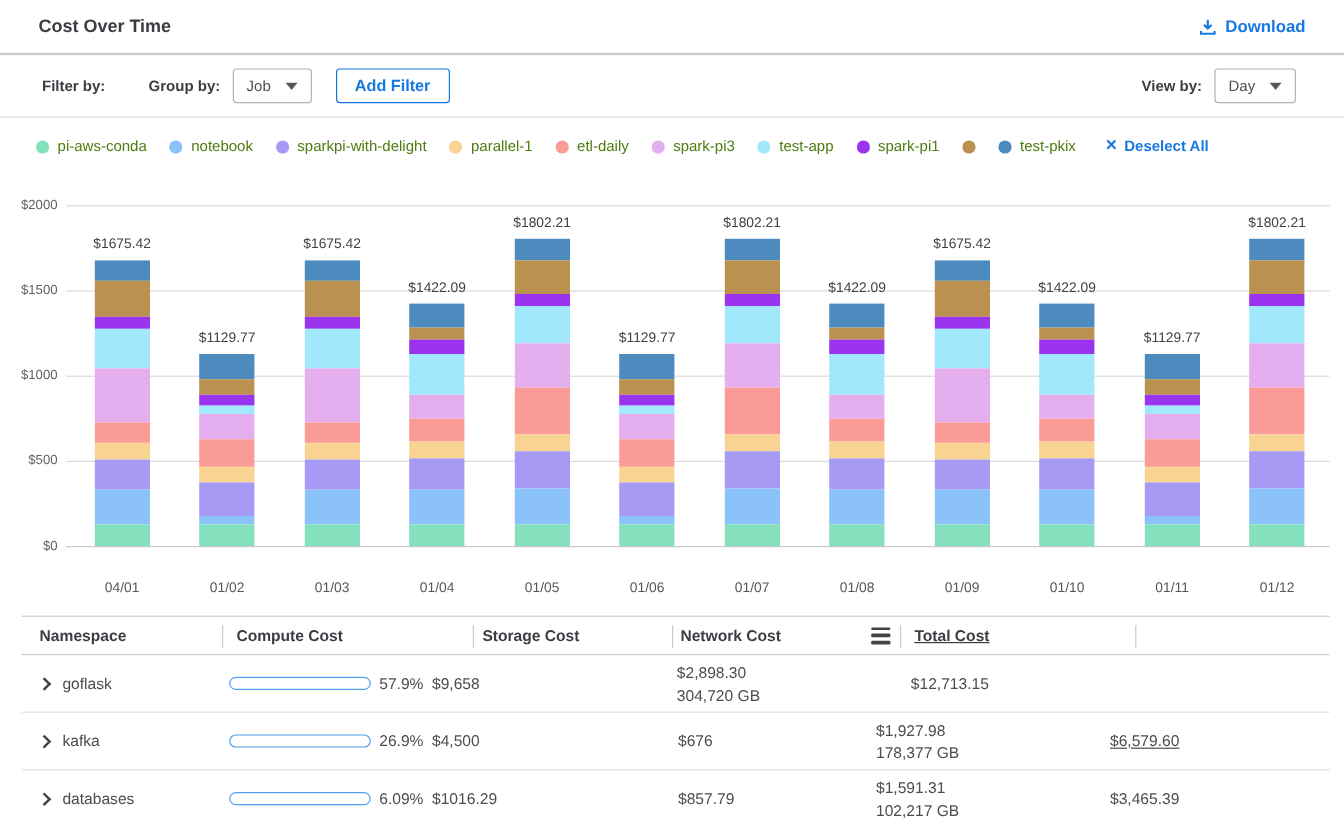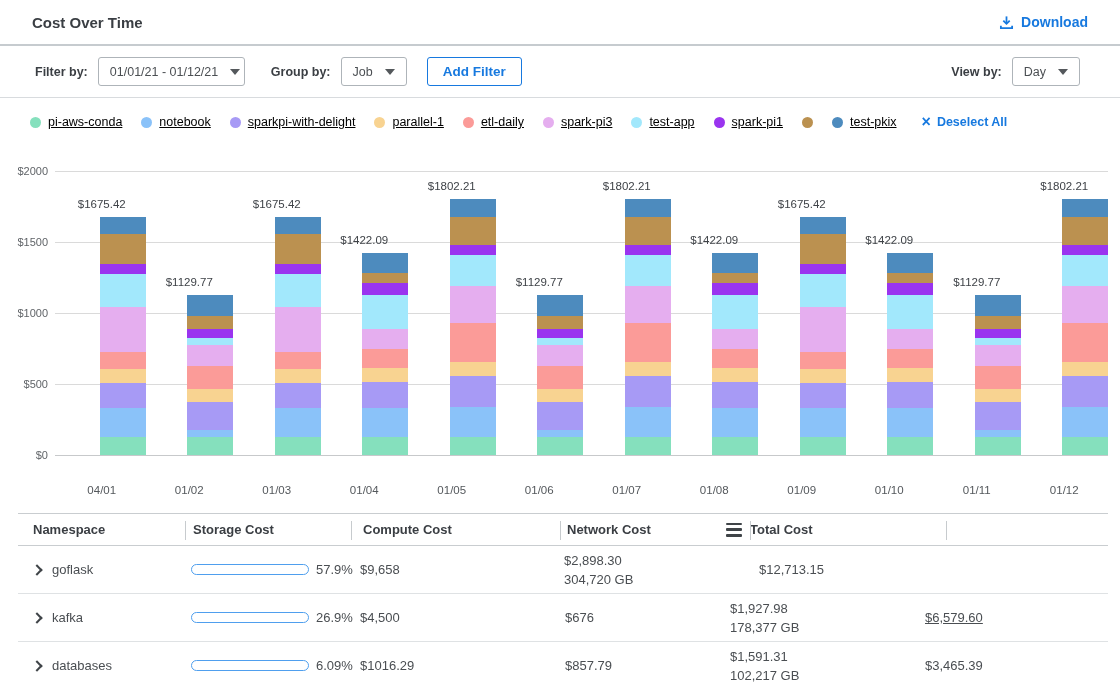--- a/index.html
+++ b/index.html
@@ -18,30 +18,30 @@
   .flabel { font-size:12.5px; font-weight:bold; color:#3a3e43; margin-right:10px; white-space:nowrap; }
   .select { display:flex; align-items:center; gap:12px; border:1px solid #aeb4b9; border-radius:3px; height:29px; padding:0 11px; font-size:12.5px; color:#4b4f53; background:#fff; cursor:pointer; white-space:nowrap; }
   .caret { width:0; height:0; border-left:5px solid transparent; border-right:5px solid transparent; border-top:6px solid #54585c; }
   .group-gap { margin-left:26px; }
   .add-filter { margin-left:20px; border:1px solid #1779df; color:#1779df; background:#fff; font-weight:bold; font-size:13.5px; border-radius:3px; padding:6px 15px; cursor:pointer; font-family:inherit; }
   .spacer { flex:1; }
   
   .legend-row { height:48px; display:flex; align-items:center; padding:0 30px; gap:19px; }
   .legend-item { display:flex; align-items:center; gap:7px; cursor:pointer; }
   .dot { width:11px; height:11px; border-radius:50%; flex:none; }
-  .legend-label { font-size:12.5px; color:#000000;text-decoration:underline; }
+  .legend-label { font-size:12.5px; color:#4d7c0f; }
   .deselect { display:flex; align-items:center; gap:6px; color:#1779df; font-weight:bold; font-size:12.5px; margin-left:6px; cursor:pointer; }
   .deselect .x { font-size:16px; line-height:1; font-weight:bold; }
   
   .chart { position:relative; height:347px; }
   .gridline { position:absolute; left:55px; width:1053px; height:1px; background:#dadada; }
   .gridline.base { background:#c7c9cb; }
   .ytick { position:absolute; left:0; width:48px; text-align:right; font-size:11px; color:#606468; }
   .cols { position:absolute; left:58px; top:25px; width:1050px; height:284px; display:flex; }
-  .chart-col { position:relative; flex:1; display:flex; align-items:flex-end; justify-content:flex-end; }
+  .chart-col { position:relative; flex:1; display:flex; align-items:flex-end; justify-content:center; }
   .bar-stack { display:flex; flex-direction:column-reverse; width:46px; cursor:pointer; }
   .seg { width:100%; }
   .bar-total { position:absolute; left:-20px; right:-20px; text-align:center; font-size:11.5px; color:#3e4247; }
   .xlabels { position:absolute; left:58px; top:338px; width:1050px; display:flex; }
   .xtick { flex:1; text-align:center; font-size:11.5px; color:#54585c; }
   
   .table { position:absolute; left:18px; top:513px; width:1090px; }
   .thead { display:flex; border-top:1px solid #c9cdd0; border-bottom:1px solid #c9cdd0; height:33px; align-items:center; }
   .th { position:relative; font-size:13px; font-weight:bold; color:#3a3e43; height:100%; display:flex; align-items:center; }
   .th + .th::before, .th.endline::after { content:""; position:absolute; left:0; top:7px; height:19px; width:1px; background:#c7cbce; }
@@ -68,24 +68,20 @@
         <path d="M4.6 6 L 8 9.4 L 11.4 6"></path>
         <path d="M2 11.5 V 14 H 14 V 11.5"></path>
       </svg>
     </span>
     <span>Download</span>
   </div>
 </div>
 
 <div class="filter-row">
   <span class="flabel">Filter by:</span>
-  <div class="select" style="width:147px; justify-content:space-between;">
-    <span>01/01/21 - 01/12/21</span>
-    <span class="caret"></span>
-  </div>
   <span class="flabel group-gap">Group by:</span>
   <div class="select">
     <span>Job</span>
     <span class="caret"></span>
   </div>
   <button class="add-filter">Add Filter</button>
   <div class="spacer"></div>
   <span class="flabel">View by:</span>
   <div class="select">
     <span>Day</span>
@@ -349,35 +345,35 @@
       <div class="xtick">01/11</div>
       <div class="xtick">01/12</div>
     </div>
 </div>
 
 <div class="table">
   <div class="thead" id="thead">
       <div class="th" style="width: 167px; padding-left: 15px;">
         <span>Namespace</span>
       </div>
+      <div class="th" style="width: 209px; padding-left: 12px;">
+        <span>Compute Cost</span>
+      </div>
       <div class="th" style="width: 166px; padding-left: 8px;">
         <span>Storage Cost</span>
-      </div>
-      <div class="th" style="width: 209px; padding-left: 12px;">
-        <span>Compute Cost</span>
       </div>
       <div class="th" style="width: 190px; padding-left: 7px;">
         <span>Network Cost</span>
         <span class="burger">
           <i></i>
           <i></i>
           <i></i>
         </span>
       </div>
-      <div class="th endline" style="width: 197px; ">
+      <div class="th endline" style="width: 197px; padding-left: 12px; text-decoration: underline;">
         <span>Total Cost</span>
       </div>
     </div>
   <div id="tbody">
       <div class="tr">
         <div class="td" style="width: 167px; padding-left: 15px;">
           <span class="chev"></span>
           <span>goflask</span>
         </div>
         <div class="td" style="width: 163px; padding-left: 6px;">

